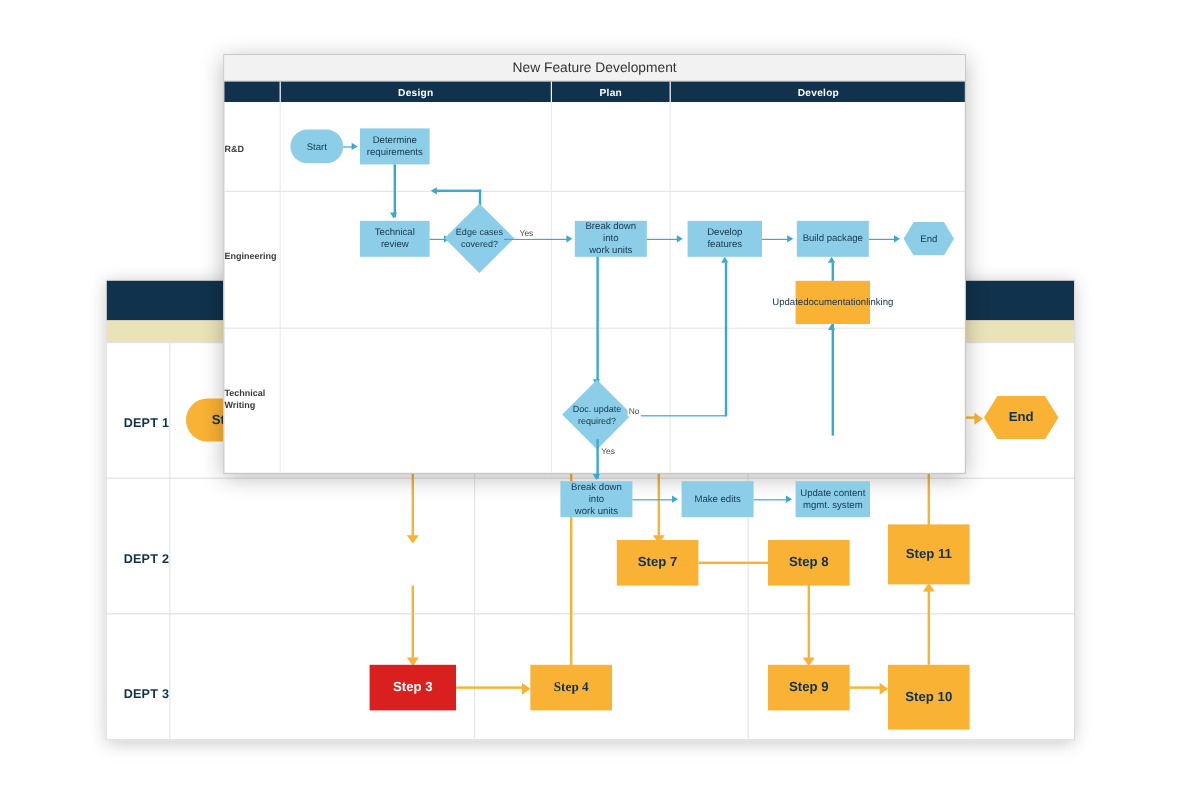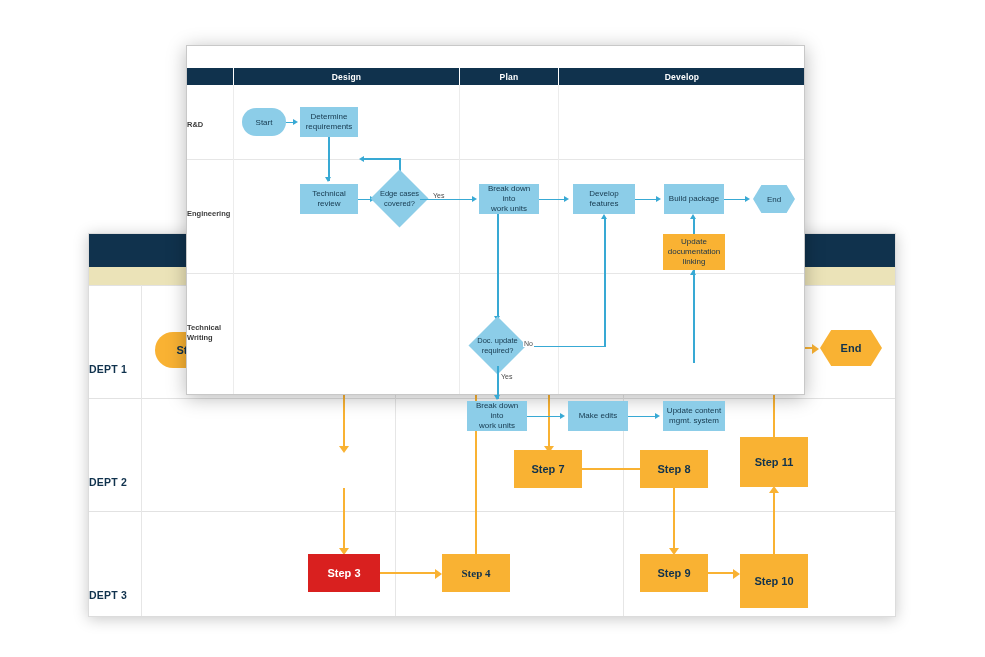--- a/index.html
+++ b/index.html
@@ -16,22 +16,22 @@
     background:#ffffff;
     box-shadow:0 2px 14px rgba(0,0,0,.22);
     border:1px solid #dcdcdc;
     box-sizing:border-box;
   }
   #bg-header{position:absolute;left:0;top:0;width:100%;height:33px;background:#10324d;}
   #bg-subheader{position:absolute;left:0;top:33px;width:100%;height:18px;background:#ebe3b8;}
   .bg-rowline{position:absolute;left:0;width:100%;height:1px;background:#e2e2e2;}
   .bg-collline{position:absolute;top:51px;bottom:0;width:1px;background:#e6e6e6;}
   .bg-lane-label{
-    position:absolute;left:0;width:52px;text-align:left;
-    font-size:10.5px;font-weight:bold;color:#10324d;letter-spacing:.2px;margin-top:16px;
+    position:absolute;left:0;width:52px;text-align:right;
+    font-size:10.5px;font-weight:bold;color:#10324d;letter-spacing:.2px;
   }
   .obox{
     position:absolute;background:#f9b233;color:#10324d;
     font-size:11px;font-weight:bold;
     display:flex;align-items:center;justify-content:center;
     box-sizing:border-box;
   }
   .obox.red{background:#d9201f;color:#ffffff;}
   .opill{
     position:absolute;background:#f9b233;color:#10324d;border-radius:40px;
@@ -173,20 +173,21 @@
 
     <div class="oline" style="left:684px;top:150px;width:2px;height:68px;"></div>
 
     <div class="oline" style="left:700px;top:113px;width:26px;height:2px;"></div>
     <div class="oarrow right" style="left:723px;top:110px;"></div>
     <div class="ohex" style="left:731px;top:96px;width:62px;height:36px;">End</div>
   </div>
 
   <div id="fg-diagram">
 
+    <div id="fg-title">New Feature Development</div>
 
     <div id="fg-colhead"></div>
     <div class="fg-colhead-sep" style="left:46px;top:22px;"></div>
     <div class="fg-colhead-sep" style="left:272px;top:22px;"></div>
     <div class="fg-colhead-sep" style="left:371px;top:22px;"></div>
     <div class="fg-colhead-cell" style="left:47px;top:22px;width:225px;">Design</div>
     <div class="fg-colhead-cell" style="left:273px;top:22px;width:98px;">Plan</div>
     <div class="fg-colhead-cell" style="left:372px;top:22px;width:246px;">Develop</div>
 
     <div class="fg-rowline" style="top:113px;"></div>
@@ -256,21 +257,21 @@
     <div class="bline" style="left:448px;top:152.5px;width:24px;height:1.5px;"></div>
     <div class="barrow right" style="left:469px;top:149.5px;"></div>
 
     <div class="bbox" style="left:477px;top:138px;width:60px;height:30px;">Build package</div>
 
     <div class="bline" style="left:537px;top:152.5px;width:24px;height:1.5px;"></div>
     <div class="barrow right" style="left:558px;top:149.5px;"></div>
 
     <div class="bhex" style="left:566px;top:139px;width:42px;height:28px;">End</div>
 
-    <div class="bbox orange" style="left:476px;top:188px;width:62px;height:36px;flex-direction:column;">
+    <div class="bbox orange" style="left:476px;top:188px;width:62px;height:36px;flex-direction:row;">
       <span>Update</span>
       <span>documentation</span>
       <span>linking</span>
     </div>
     <div class="bline" style="left:506px;top:173px;width:1.5px;height:15px;"></div>
     <div class="barrow up" style="left:503px;top:168px;"></div>
 
     <div class="bline" style="left:506px;top:224px;width:1.5px;height:93px;"></div>
     <div class="barrow up" style="left:503px;top:224px;"></div>
 

